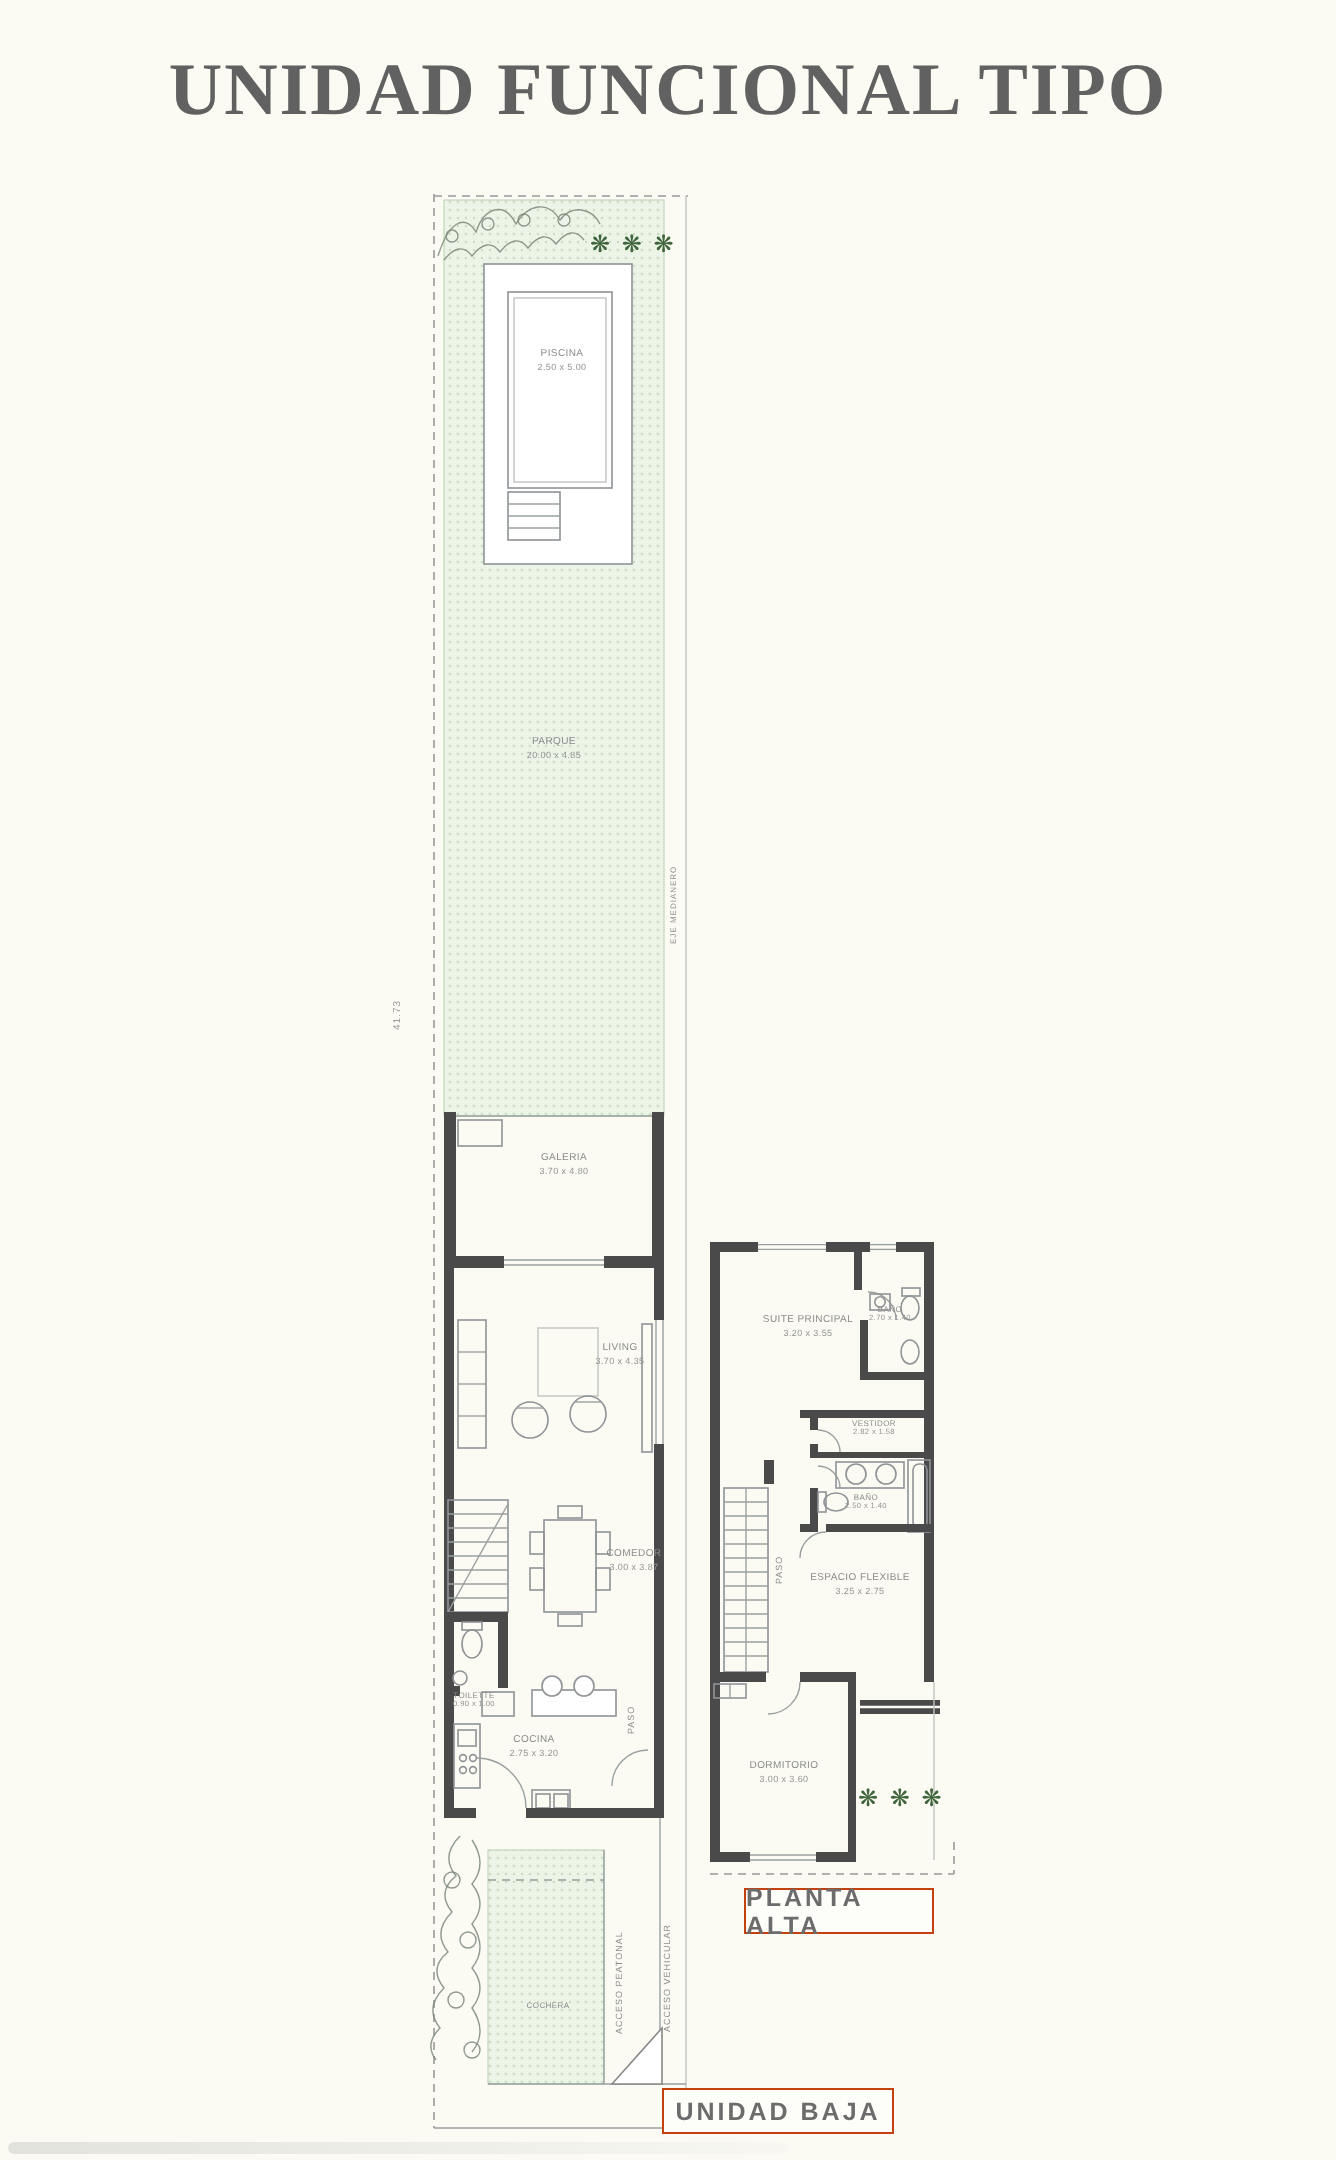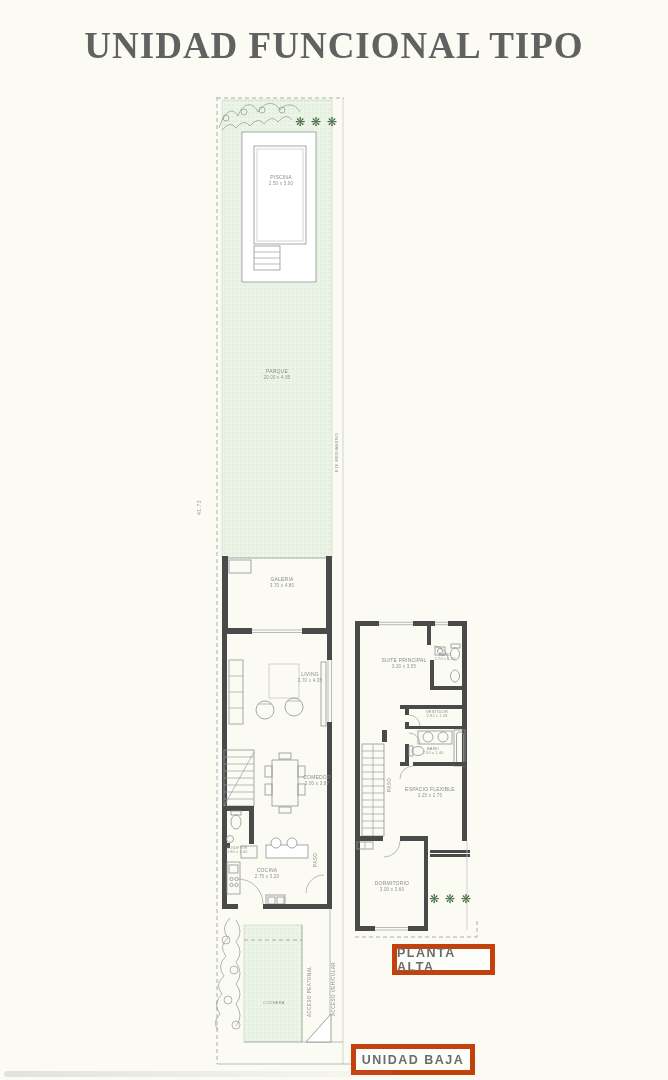--- a/index.html
+++ b/index.html
@@ -8,22 +8,22 @@
   #plan-svg { position:absolute; left:0; top:0; }
   .page-title { position:absolute; left:0; top:24px; width:668px; text-align:center;
     font-family:"Liberation Serif",serif; font-weight:bold; font-size:37px; color:#616161; letter-spacing:1px; }
   .lbl { position:absolute; text-align:center; color:#8a8a8a; line-height:1.35; letter-spacing:.2px; }
   .lbl .nm { display:block; font-size:5px; }
   .lbl .dm { display:block; font-size:4.5px; color:#939393; }
   .lbl.tiny .nm { font-size:4px; } .lbl.tiny .dm { font-size:3.8px; }
   .vtext { position:absolute; writing-mode:vertical-rl; transform:rotate(180deg);
     font-size:4.5px; color:#8d8d8d; letter-spacing:.5px; text-align:center; }
   .vtext.dim { font-size:5px; color:#9a9a9a; }
-  .floortag { position:absolute; border:5px solid #c2410c; background:#fdfdfa; color:#6c6c6c;
-    font-weight:bold; font-size:12.5px; letter-spacing:1.5px; display:flex; align-items:center; justify-content:center;margin-left:20px; }
+  .floortag { position:absolute; border:1px solid #c2410c; background:#fdfdfa; color:#6c6c6c;
+    font-weight:bold; font-size:12.5px; letter-spacing:1.5px; display:flex; align-items:center; justify-content:center; }
   .trees { position:absolute; color:#40653c; font-size:12px; letter-spacing:1px;
     font-family:"DejaVu Sans",sans-serif; }
   .artifact { position:absolute; left:4px; top:1071px; width:390px; height:6px; border-radius:3px;
     background:linear-gradient(to right, rgba(140,140,140,.22), rgba(190,190,190,.05)); }
 </style>
 </head>
 <body>
 
 <div id="canvas">
 

